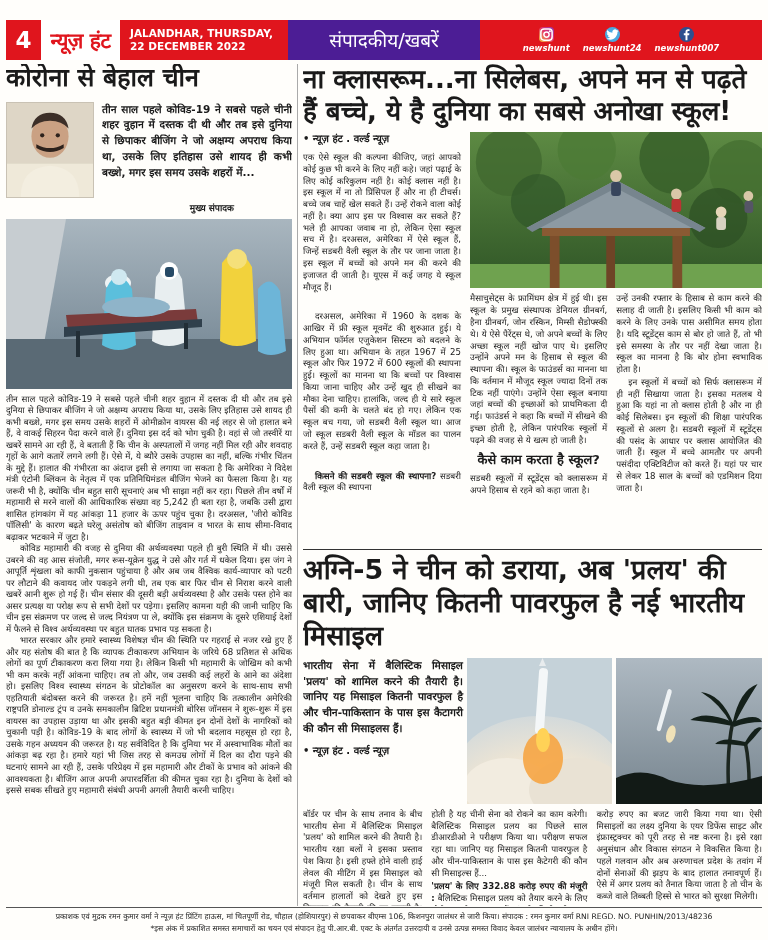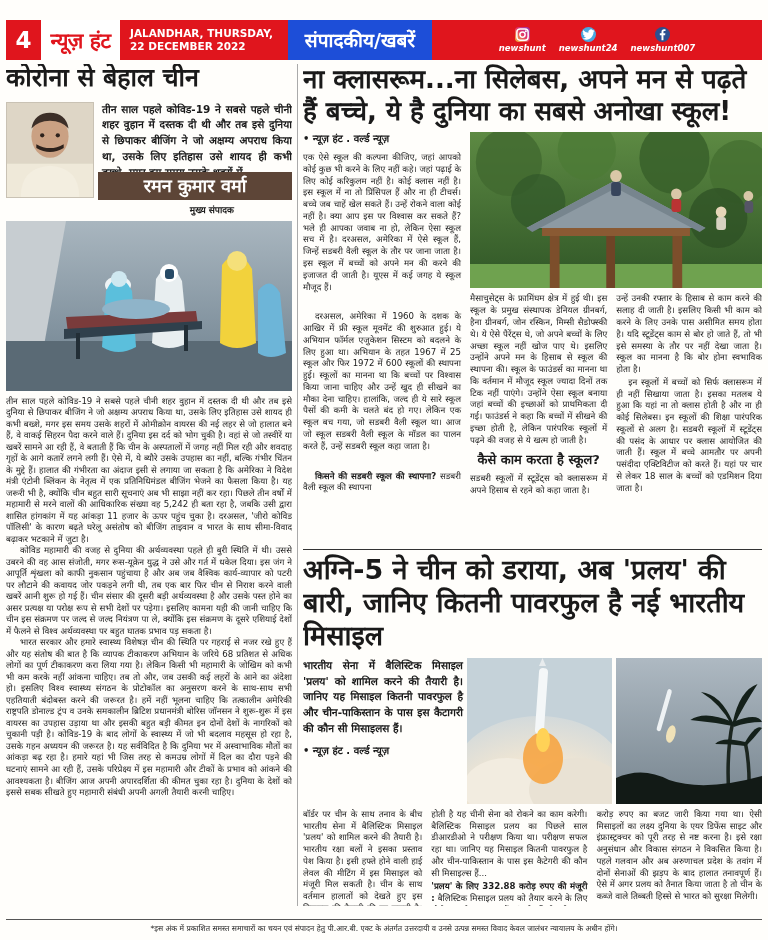--- a/index.html
+++ b/index.html
@@ -10,21 +10,21 @@
     font-family:"DejaVu Sans", sans-serif;
   }
   
   .masthead { position:absolute; top:20px; left:6px; right:6px; height:40px; display:flex; align-items:stretch; }
   .pagenum { width:35px; background:#e0151d; color:#fff; font-weight:bold; font-size:23px;
              display:flex; align-items:center; justify-content:center; }
   .logo-box { width:79px; background:#fff; color:#e0151d; font-weight:bold; font-size:21px;
               display:flex; align-items:center; justify-content:center; letter-spacing:-0.5px; }
   .date-box { width:168px; background:#e0151d; color:#fff; font-weight:bold; font-size:10.5px;
               line-height:1.25; display:flex; flex-direction:column; justify-content:center; padding-left:10px; }
-  .section-box { width:144px; background:#1d4ed8; color:#fff; font-weight:bold; font-size:19px;
+  .section-box { width:192px; background:#4c1d95; color:#fff; font-weight:normal; font-size:19px;
                  display:flex; align-items:center; justify-content:center; }
   .social-box { flex:1; background:#e0151d; display:flex; align-items:center; justify-content:center; gap:13px;font-style:italic; }
   .social-item { display:flex; flex-direction:column; align-items:center; color:#fff; }
   .social-item .handle { font-size:8.5px; font-weight:bold; margin-top:1px; }
   .icon-circle { width:15px; height:15px; border-radius:50%; display:flex; align-items:center; justify-content:center; }
   .ig { border-radius:4px; background:linear-gradient(45deg,#f5c13d,#e1306c 55%,#8a3ab9); }
   .tw { background:#4aa8e0; }
   .fb { background:#2d4f8f; }
   .icon-circle svg { display:block; }
   
@@ -136,21 +136,20 @@
             <ellipse cx="44" cy="34" rx="19" ry="22" fill="#caa183"></ellipse>
             <path d="M25 26 Q28 10 44 10 Q60 10 63 26 Q56 18 44 18 Q32 18 25 26Z" fill="#3c2f28"></path>
             <path d="M31 44 Q44 54 57 44 Q52 48 44 48 Q36 48 31 44Z" fill="#2d221c"></path>
             <path d="M30 42 Q44 50 58 42 L58 46 Q44 54 30 46Z" fill="#2d221c"></path>
             <circle cx="36" cy="33" r="2.2" fill="#2d221c"></circle>
               <circle cx="52" cy="33" r="2.2" fill="#2d221c"></circle>
           </svg>
         </div>
         <div class="intro-text">तीन साल पहले कोविड-19 ने सबसे पहले चीनी शहर वुहान में दस्तक दी थी और तब इसे दुनिया से छिपाकर बीजिंग ने जो अक्षम्य अपराध किया था, उसके लिए इतिहास उसे शायद ही कभी बख्शे, मगर इस समय उसके शहरों में...</div>
       </div>
-      <div class="name-bar">रमन कुमार वर्मा</div>
       <div class="author-role">मुख्य संपादक</div>
       <div class="covid-photo">
         <svg viewBox="0 0 286 170" preserveAspectRatio="none">
           <defs>
             <linearGradient id="bgc" x1="0" y1="0" x2="0" y2="1">
               <stop offset="0" stop-color="#a9b6bf"></stop>
                 <stop offset="1" stop-color="#6c7f8d"></stop>
             </linearGradient>
           </defs>
           <rect width="286" height="170" fill="url(#bgc)"></rect>
@@ -308,16 +307,17 @@
           <div class="m-col3">
             <p>करोड़ रुपए का बजट जारी किया गया था। ऐसी मिसाइलों का लक्ष्य दुनिया के एयर डिफेंस साइट और इंफ्रास्ट्रक्चर को पूरी तरह से नष्ट करना है। इसे रक्षा अनुसंधान और विकास संगठन ने विकसित किया है। पहले गलवान और अब अरुणाचल प्रदेश के तवांग में दोनों सेनाओं की झड़प के बाद हालात तनावपूर्ण हैं। ऐसे में अगर प्रलय को तैनात किया जाता है तो चीन के कब्जे वाले तिब्बती हिस्से से भारत को सुरक्षा मिलेगी।</p>
           </div>
         </div>
       </div>
 
     </div>
   </div>
 
   <div class="page-footer">
+    <div>प्रकाशक एवं मुद्रक रमन कुमार वर्मा ने न्यूज़ हंट प्रिंटिंग हाऊस, मां चितपूर्णी रोड, चौहाल (होशियारपुर) से छपवाकर बीएम्स 106, किशनपुरा जालंधर से जारी किया। संपादक : रमन कुमार वर्मा RNI REGD. NO. PUNHIN/2013/48236</div>
     <div>*इस अंक में प्रकाशित समस्त समाचारों का चयन एवं संपादन हेतु पी.आर.बी. एक्ट के अंतर्गत उत्तरदायी व उनसे उत्पन्न समस्त विवाद केवल जालंधर न्यायालय के अधीन होंगे।</div>
   </div>
 
 </div>
 
 </body></html>

